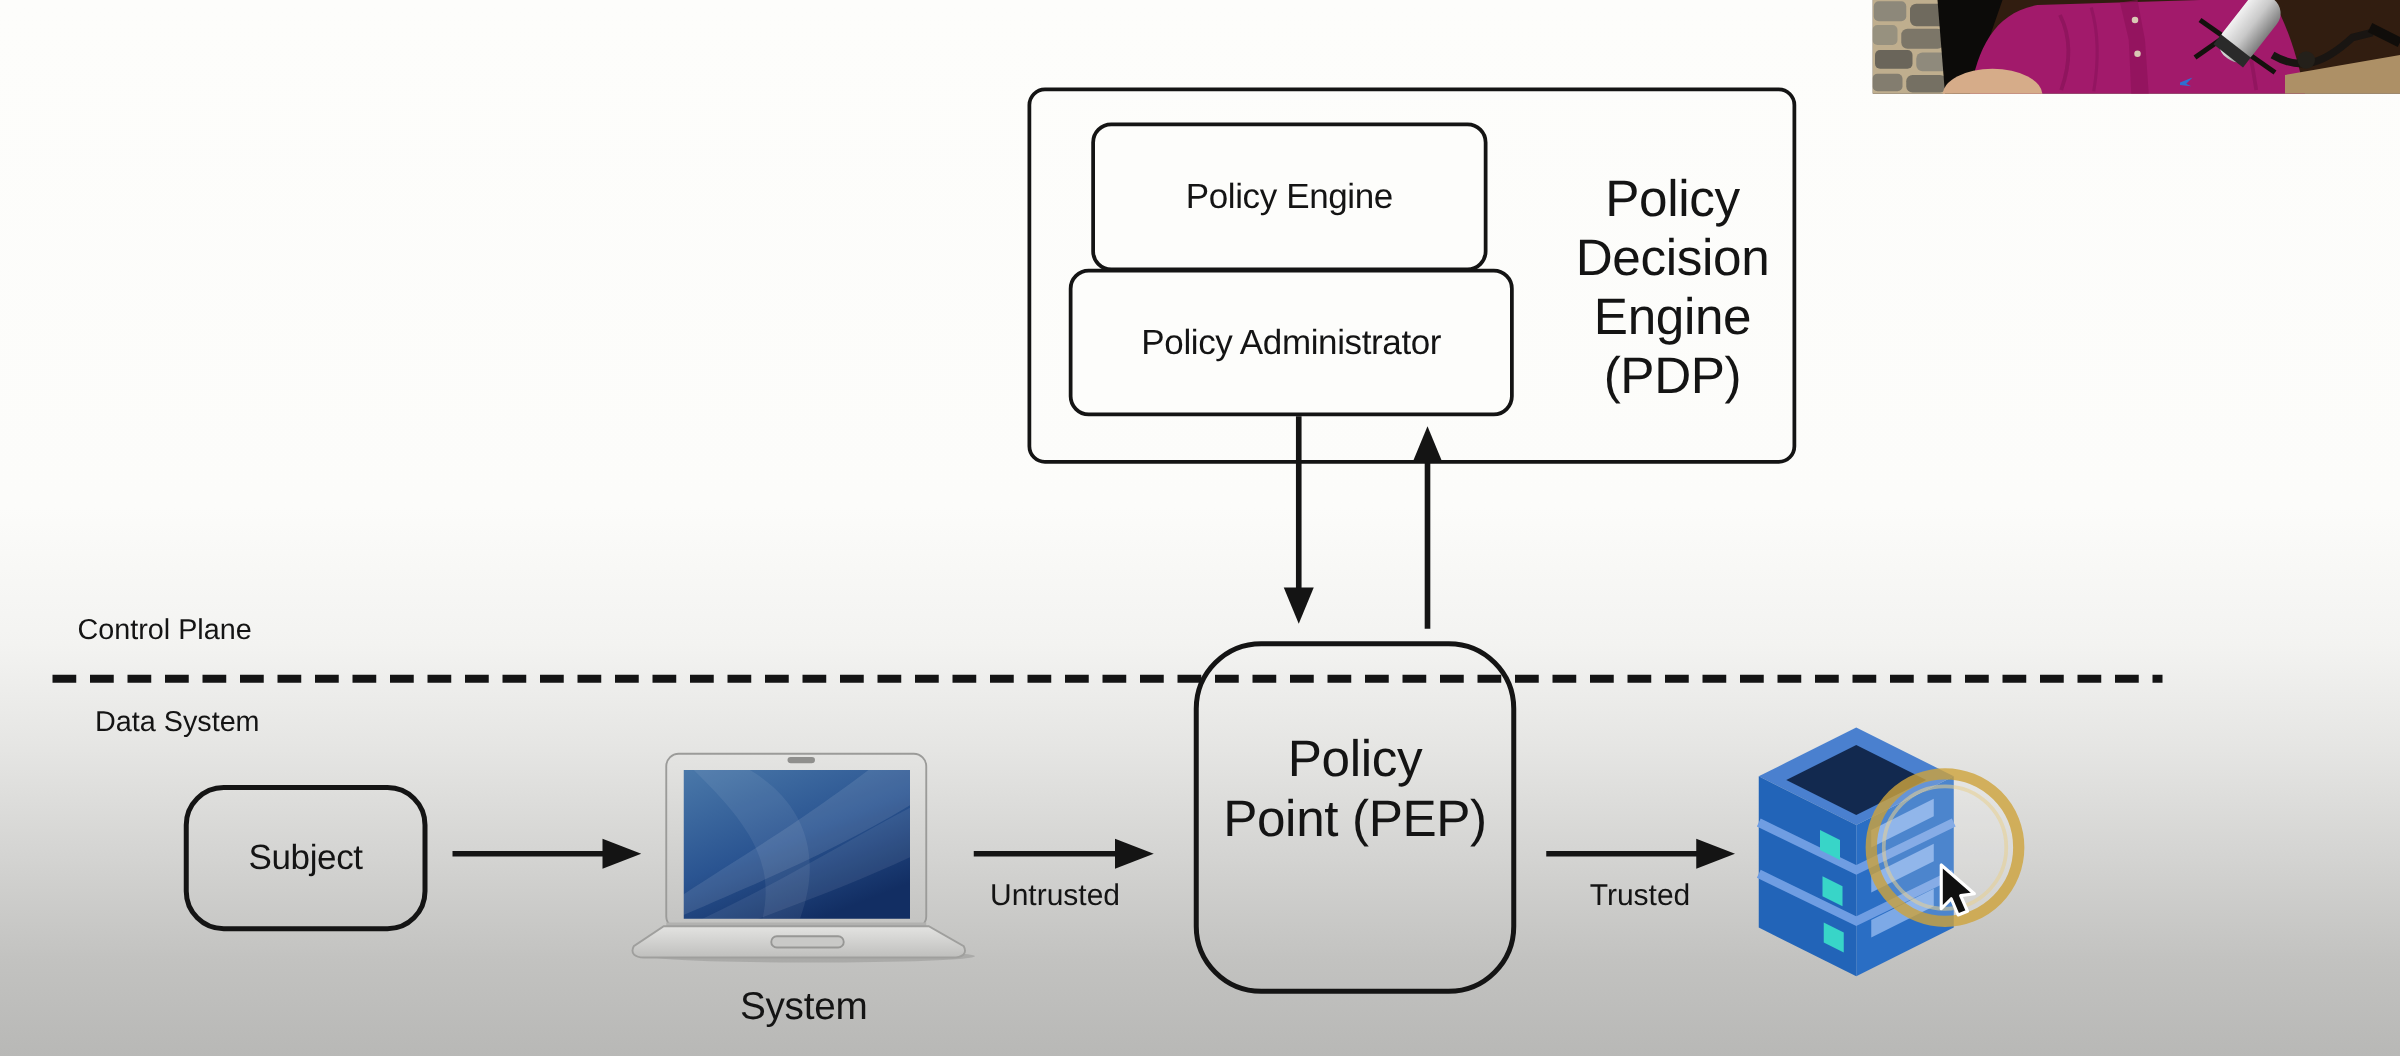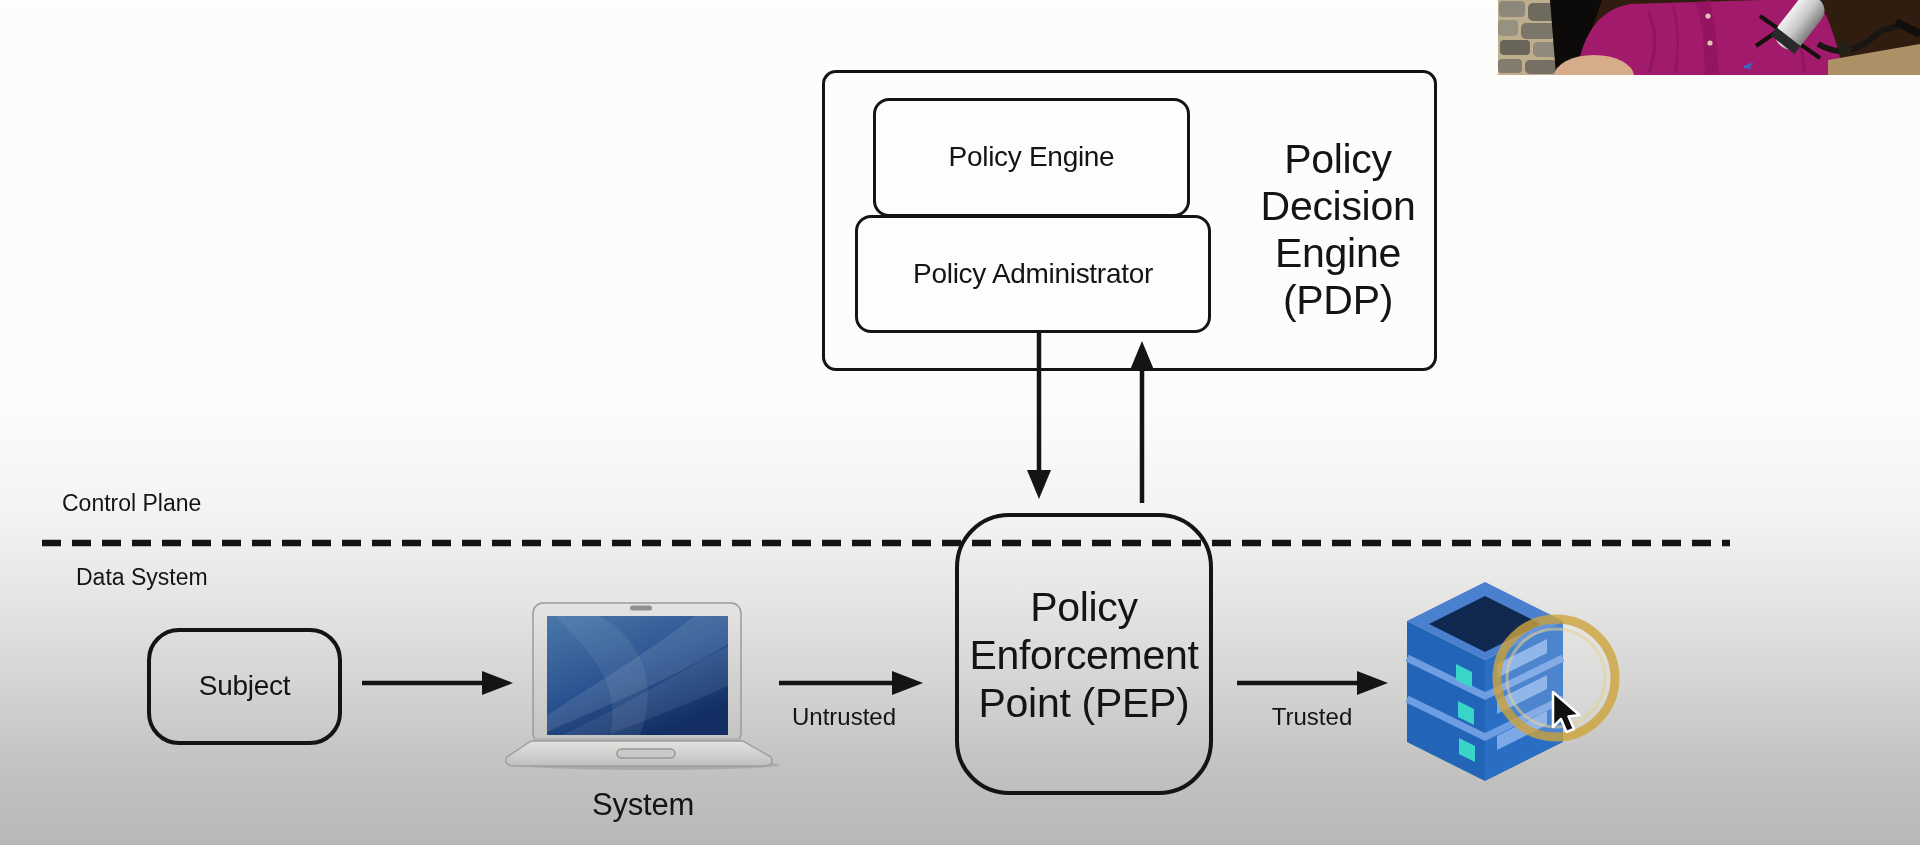--- a/index.html
+++ b/index.html
@@ -141,21 +141,20 @@
   <div class="small-label" id="control-plane-label">Control Plane</div>
   <div class="small-label" id="data-plane-label">Data System</div>
 
   <div class="box" id="subject-box">
     <span class="box-label">Subject</span>
   </div>
 
   <div class="box" id="pep-box"></div>
   <div class="multiline" id="pep-text">
     <div>Policy</div>
-    <div>Enforcement</div>
     <div>Point (PEP)</div>
   </div>
 
   <div class="flow-label" id="untrusted-label">Untrusted</div>
   <div class="flow-label" id="trusted-label">Trusted</div>
 
   <div class="node-label" id="system-label">System</div>
 
   <div class="abs" id="webcam">
     <svg width="422" height="75" viewBox="0 0 422 75">

